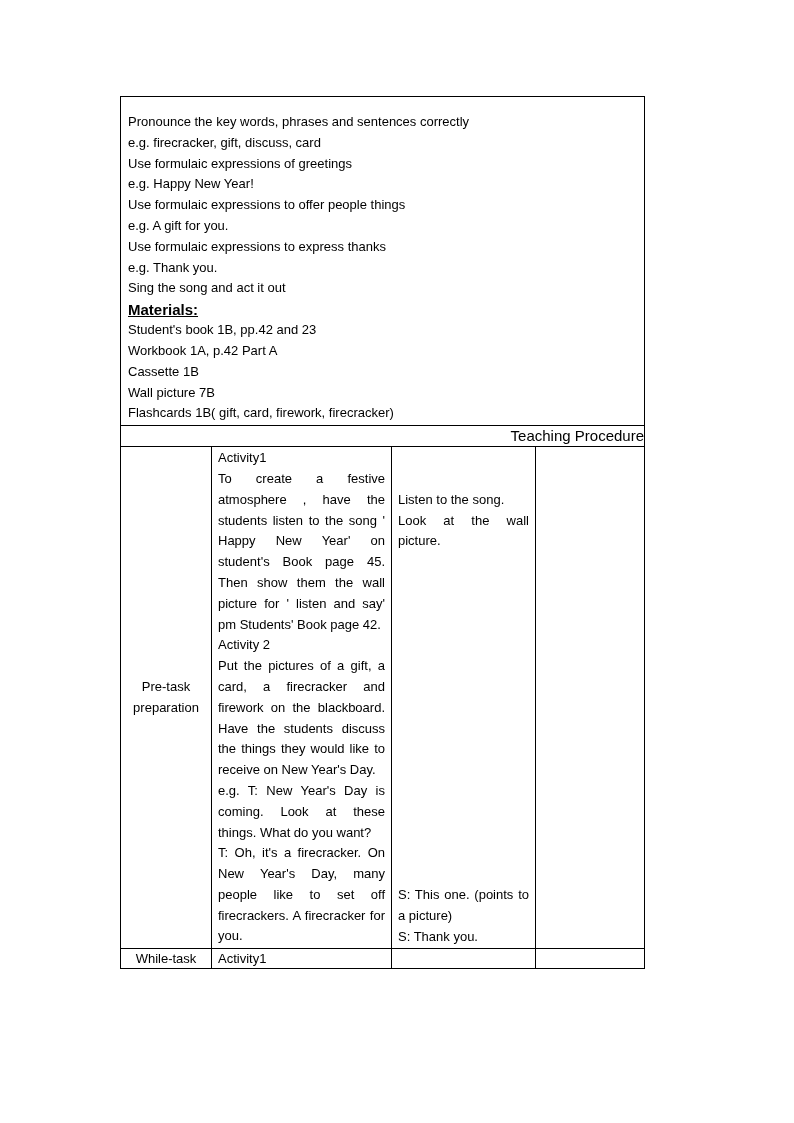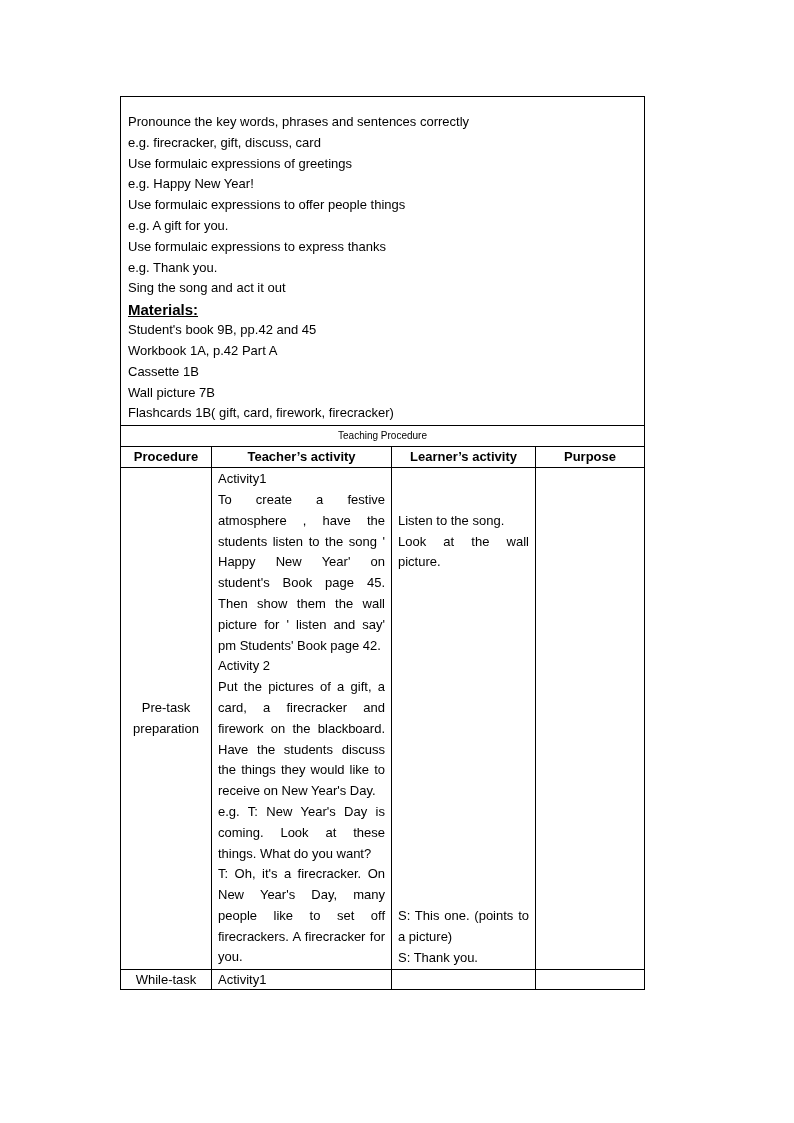--- a/index.html
+++ b/index.html
@@ -3,21 +3,21 @@
 <meta charset="utf-8">
 <style>
   html, body { margin: 0; padding: 0; background: #ffffff; }
   body { width: 794px; height: 1123px; position: relative; font-family: "Liberation Sans", sans-serif; color: #000; }
   .page { position: absolute; left: 120px; top: 96px; width: 524px; }
   table { border-collapse: collapse; width: 524px; table-layout: fixed; }
   td, th { border: 1px solid #000; padding: 0; vertical-align: top; }
   .objectives { padding: 15px 7px 1px 7px; font-size: 13px; line-height: 20.8px; }
   .objectives .line { white-space: nowrap; }
   .objectives .heading { font-weight: bold; font-size: 15px; line-height: 21px; text-decoration: underline; }
-  .title-cell { text-align: center; font-size: 10px; line-height: 20px; height: 20px; }
+  .title-cell { text-align: right; font-size: 15px; line-height: 20px; height: 20px; }
   th { font-weight: bold; font-size: 13px; line-height: 20px; height: 20px; text-align: center; vertical-align: middle; }
   .proc-cell { text-align: center; vertical-align: middle; font-size: 13px; line-height: 20.8px; padding: 0 0; }
   .text-cell { font-size: 13px; line-height: 20.8px; padding: 1px 6px 1px 6px; text-align: justify; }
   .text-cell .para { display: block; }
   .gap { display: block; }
   .row-while td { font-size: 13px; line-height: 19px; height: 19px; }
   .row-while .proc-cell { vertical-align: middle; }
   .row-while .text-cell { padding: 0 6px; }
 </style>
 </head>
@@ -37,35 +37,29 @@
         <div class="line">Pronounce the key words, phrases and sentences correctly</div>
         <div class="line">e.g. firecracker, gift, discuss, card</div>
         <div class="line">Use formulaic expressions of greetings</div>
         <div class="line">e.g. Happy New Year!</div>
         <div class="line">Use formulaic expressions to offer people things</div>
         <div class="line">e.g. A gift for you.</div>
         <div class="line">Use formulaic expressions to express thanks</div>
         <div class="line">e.g. Thank you.</div>
         <div class="line">Sing the song and act it out</div>
         <div class="line heading">Materials:</div>
-        <div class="line">Student's book 9B, pp.42 and 45</div>
+        <div class="line">Student's book 1B, pp.42 and 23</div>
         <div class="line">Workbook 1A, p.42 Part A</div>
         <div class="line">Cassette 1B</div>
         <div class="line">Wall picture 7B</div>
         <div class="line">Flashcards 1B( gift, card, firework, firecracker)</div>
       </td>
     </tr>
     <tr>
       <td colspan="4" class="title-cell">Teaching Procedure</td>
-    </tr>
-    <tr>
-      <th>Procedure</th>
-      <th>Teacher’s activity</th>
-      <th>Learner’s activity</th>
-      <th>Purpose</th>
     </tr>
     <tr>
       <td class="proc-cell">Pre-task preparation</td>
       <td class="text-cell">
         <span class="para">Activity1</span>
         <span class="para">To create a festive atmosphere , have the students listen to the song ' Happy New Year' on student's Book page 45. Then show them the wall picture for ' listen and say' pm Students' Book page 42.</span>
         <span class="para">Activity 2</span>
         <span class="para">Put the pictures of a gift, a card, a firecracker and firework on the blackboard. Have the students discuss the things they would like to receive on New Year's Day.</span>
         <span class="para">e.g. T: New Year's Day is coming. Look at these things. What do you want?</span>
         <span class="para">T: Oh, it's a firecracker. On New Year's Day, many people like to set off firecrackers. A firecracker for you.</span>

